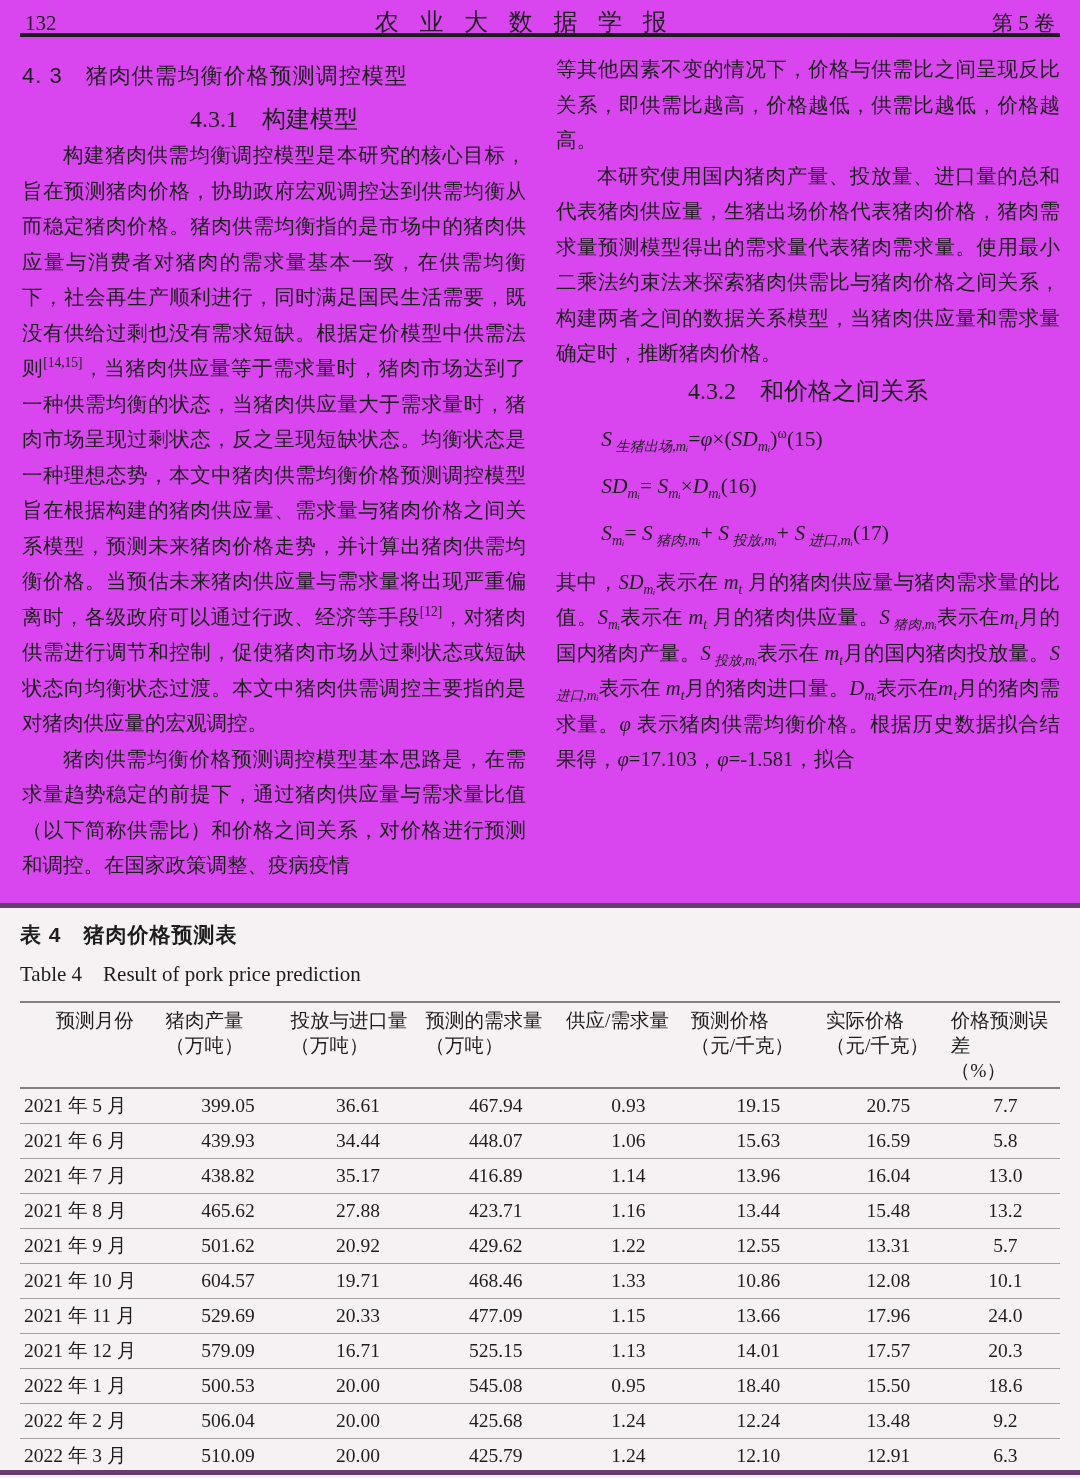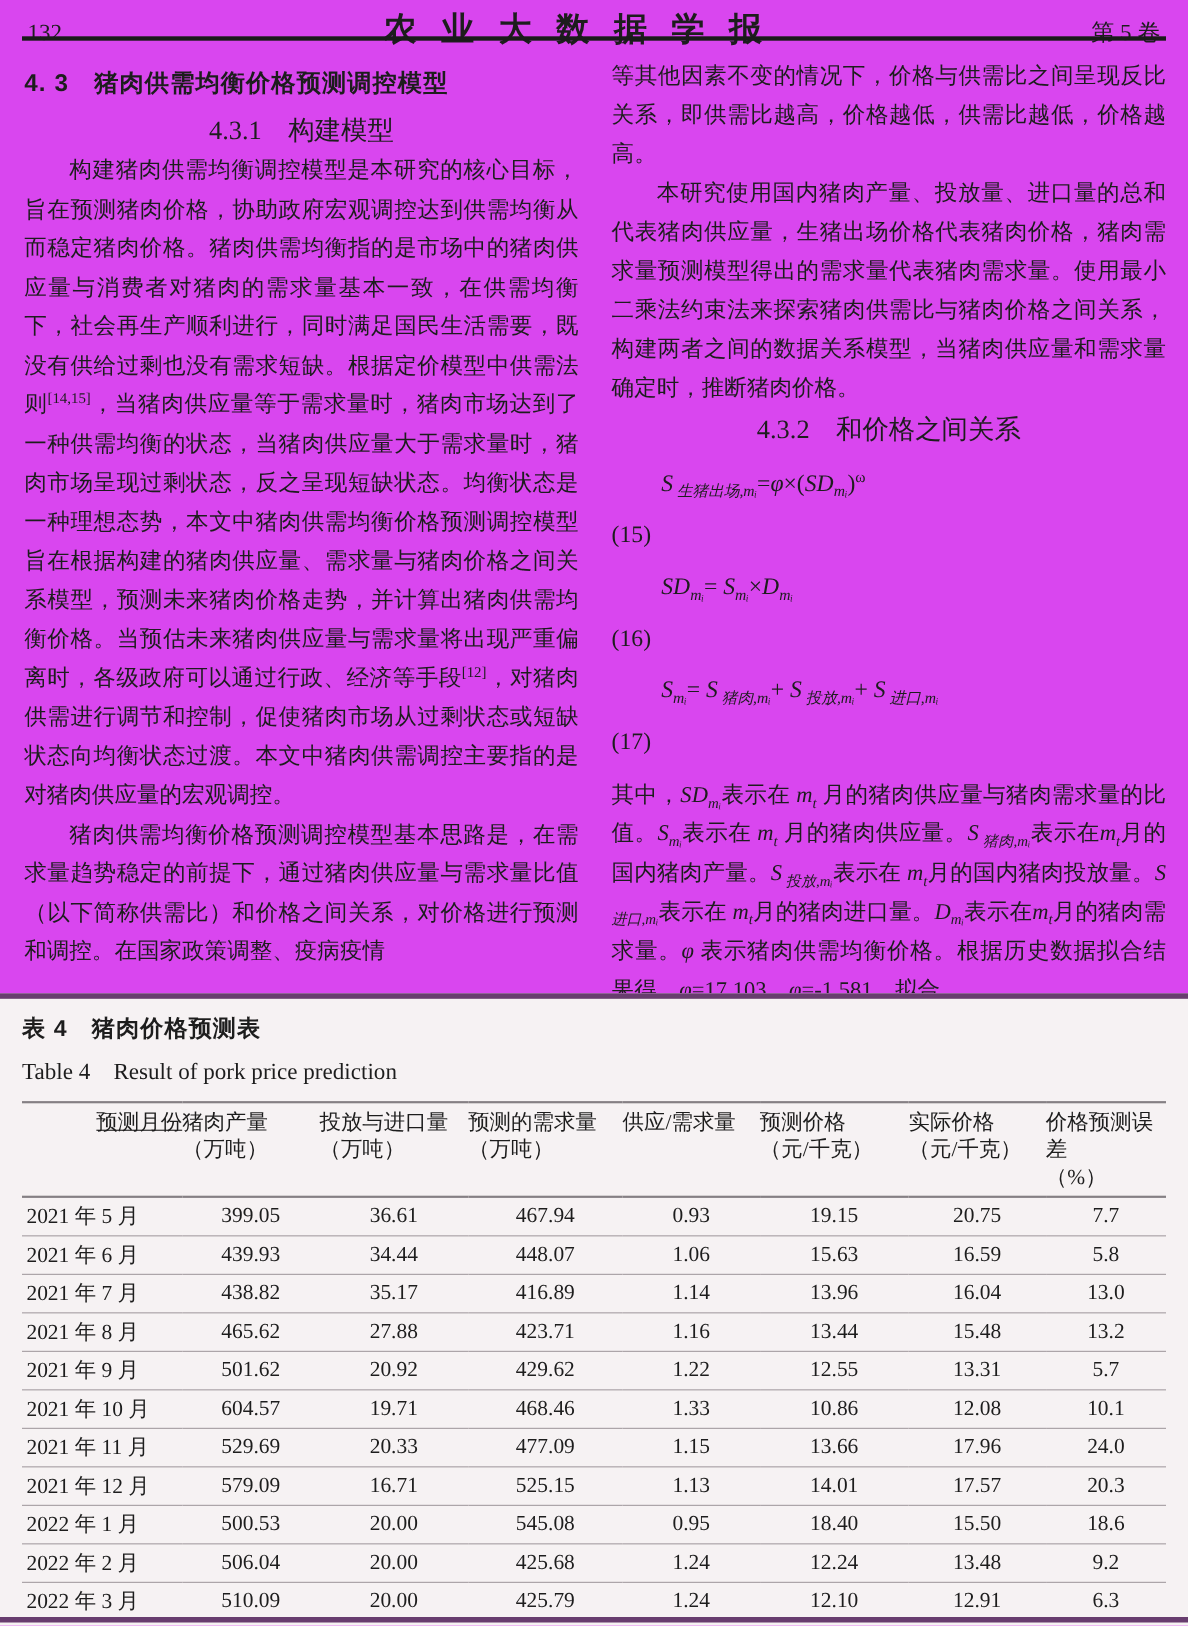--- a/index.html
+++ b/index.html
@@ -18,47 +18,47 @@
     font-family:"Liberation Serif","DejaVu Serif",serif;
   }
   
   .running-head{
     position:absolute;top:6px;left:25px;right:25px;
     display:flex;justify-content:space-between;align-items:baseline;
   }
   .page-number{font-size:21px;}
   .journal-title{
     font-family:"Liberation Sans","DejaVu Sans",sans-serif;
-    font-weight:bold;font-size:30px;letter-spacing:7px;
+    font-weight:normal;font-size:24px;letter-spacing:7px;
   }
   .volume{font-size:21px;}
   .head-rule{
     position:absolute;top:33px;left:20px;right:20px;height:4px;
     background:var(--header-rule);
   }
   
   .columns{
     position:absolute;top:52px;left:22px;width:1038px;height:851px;
     display:flex;gap:30px;overflow:hidden;
   }
   .col{width:504px;font-size:20.5px;line-height:35.5px;text-align:justify;}
   .sec-heading{
     font-family:"Liberation Sans","DejaVu Sans",sans-serif;
-    font-weight:bold;font-size:22px;line-height:40px;margin:4px 0 4px;
+    font-weight:normal;font-size:22px;line-height:40px;margin:4px 0 4px;
     letter-spacing:1px;text-align:left;
   }
   .sub-heading{font-size:24px;line-height:38px;font-weight:normal;text-align:center;}
   p.indent{text-indent:2em;}
   sub{font-size:66%;font-style:italic;line-height:0;}
   sup{font-size:66%;font-style:normal;line-height:0;}
   i{font-style:italic;}
   
   .equations{margin:6px 0 8px;}
   .equation{display:flex;justify-content:flex-start;align-items:baseline;
-    line-height:47px;font-size:21.5px;flex-direction:column;}
+    line-height:47px;font-size:21.5px;}
   .formula{padding-left:2.1em;}
   .eq-number{font-style:normal;}
   
   .table-section{
     position:absolute;top:903px;left:0;right:0;bottom:0;
     background:var(--table-bg);
     border-top:5px solid var(--accent-rule);
     padding:0 20px;
   }
   .table-caption-zh{
@@ -66,21 +66,21 @@
     font-weight:bold;font-size:21px;margin-top:13px;letter-spacing:1px;
   }
   .table-caption-en{font-size:21px;margin-top:11px;}
   table{width:100%;border-collapse:collapse;margin-top:13px;
     border-top:2px solid var(--head-line);}
   thead th{
     font-weight:normal;font-size:19.5px;vertical-align:top;
     padding:5px 0 4px;border-bottom:2px solid var(--head-line);
     text-align:left;
   }
-  thead th:first-child{text-align:right;padding-left:4px;text-decoration:underline;}
+  thead th:first-child{text-align:center;padding-left:4px;}
   thead .h1{line-height:25px;}
   thead .h2{line-height:25px;}
   tbody td{
     font-size:19.5px;height:35px;text-align:center;
     border-bottom:1px solid var(--row-line);
   }
   tbody td:first-child{text-align:left;padding-left:4px;}
   tbody tr:last-child td{border-bottom:none;}
   .bottom-rule{
     position:absolute;left:0;right:0;bottom:3px;height:5px;

